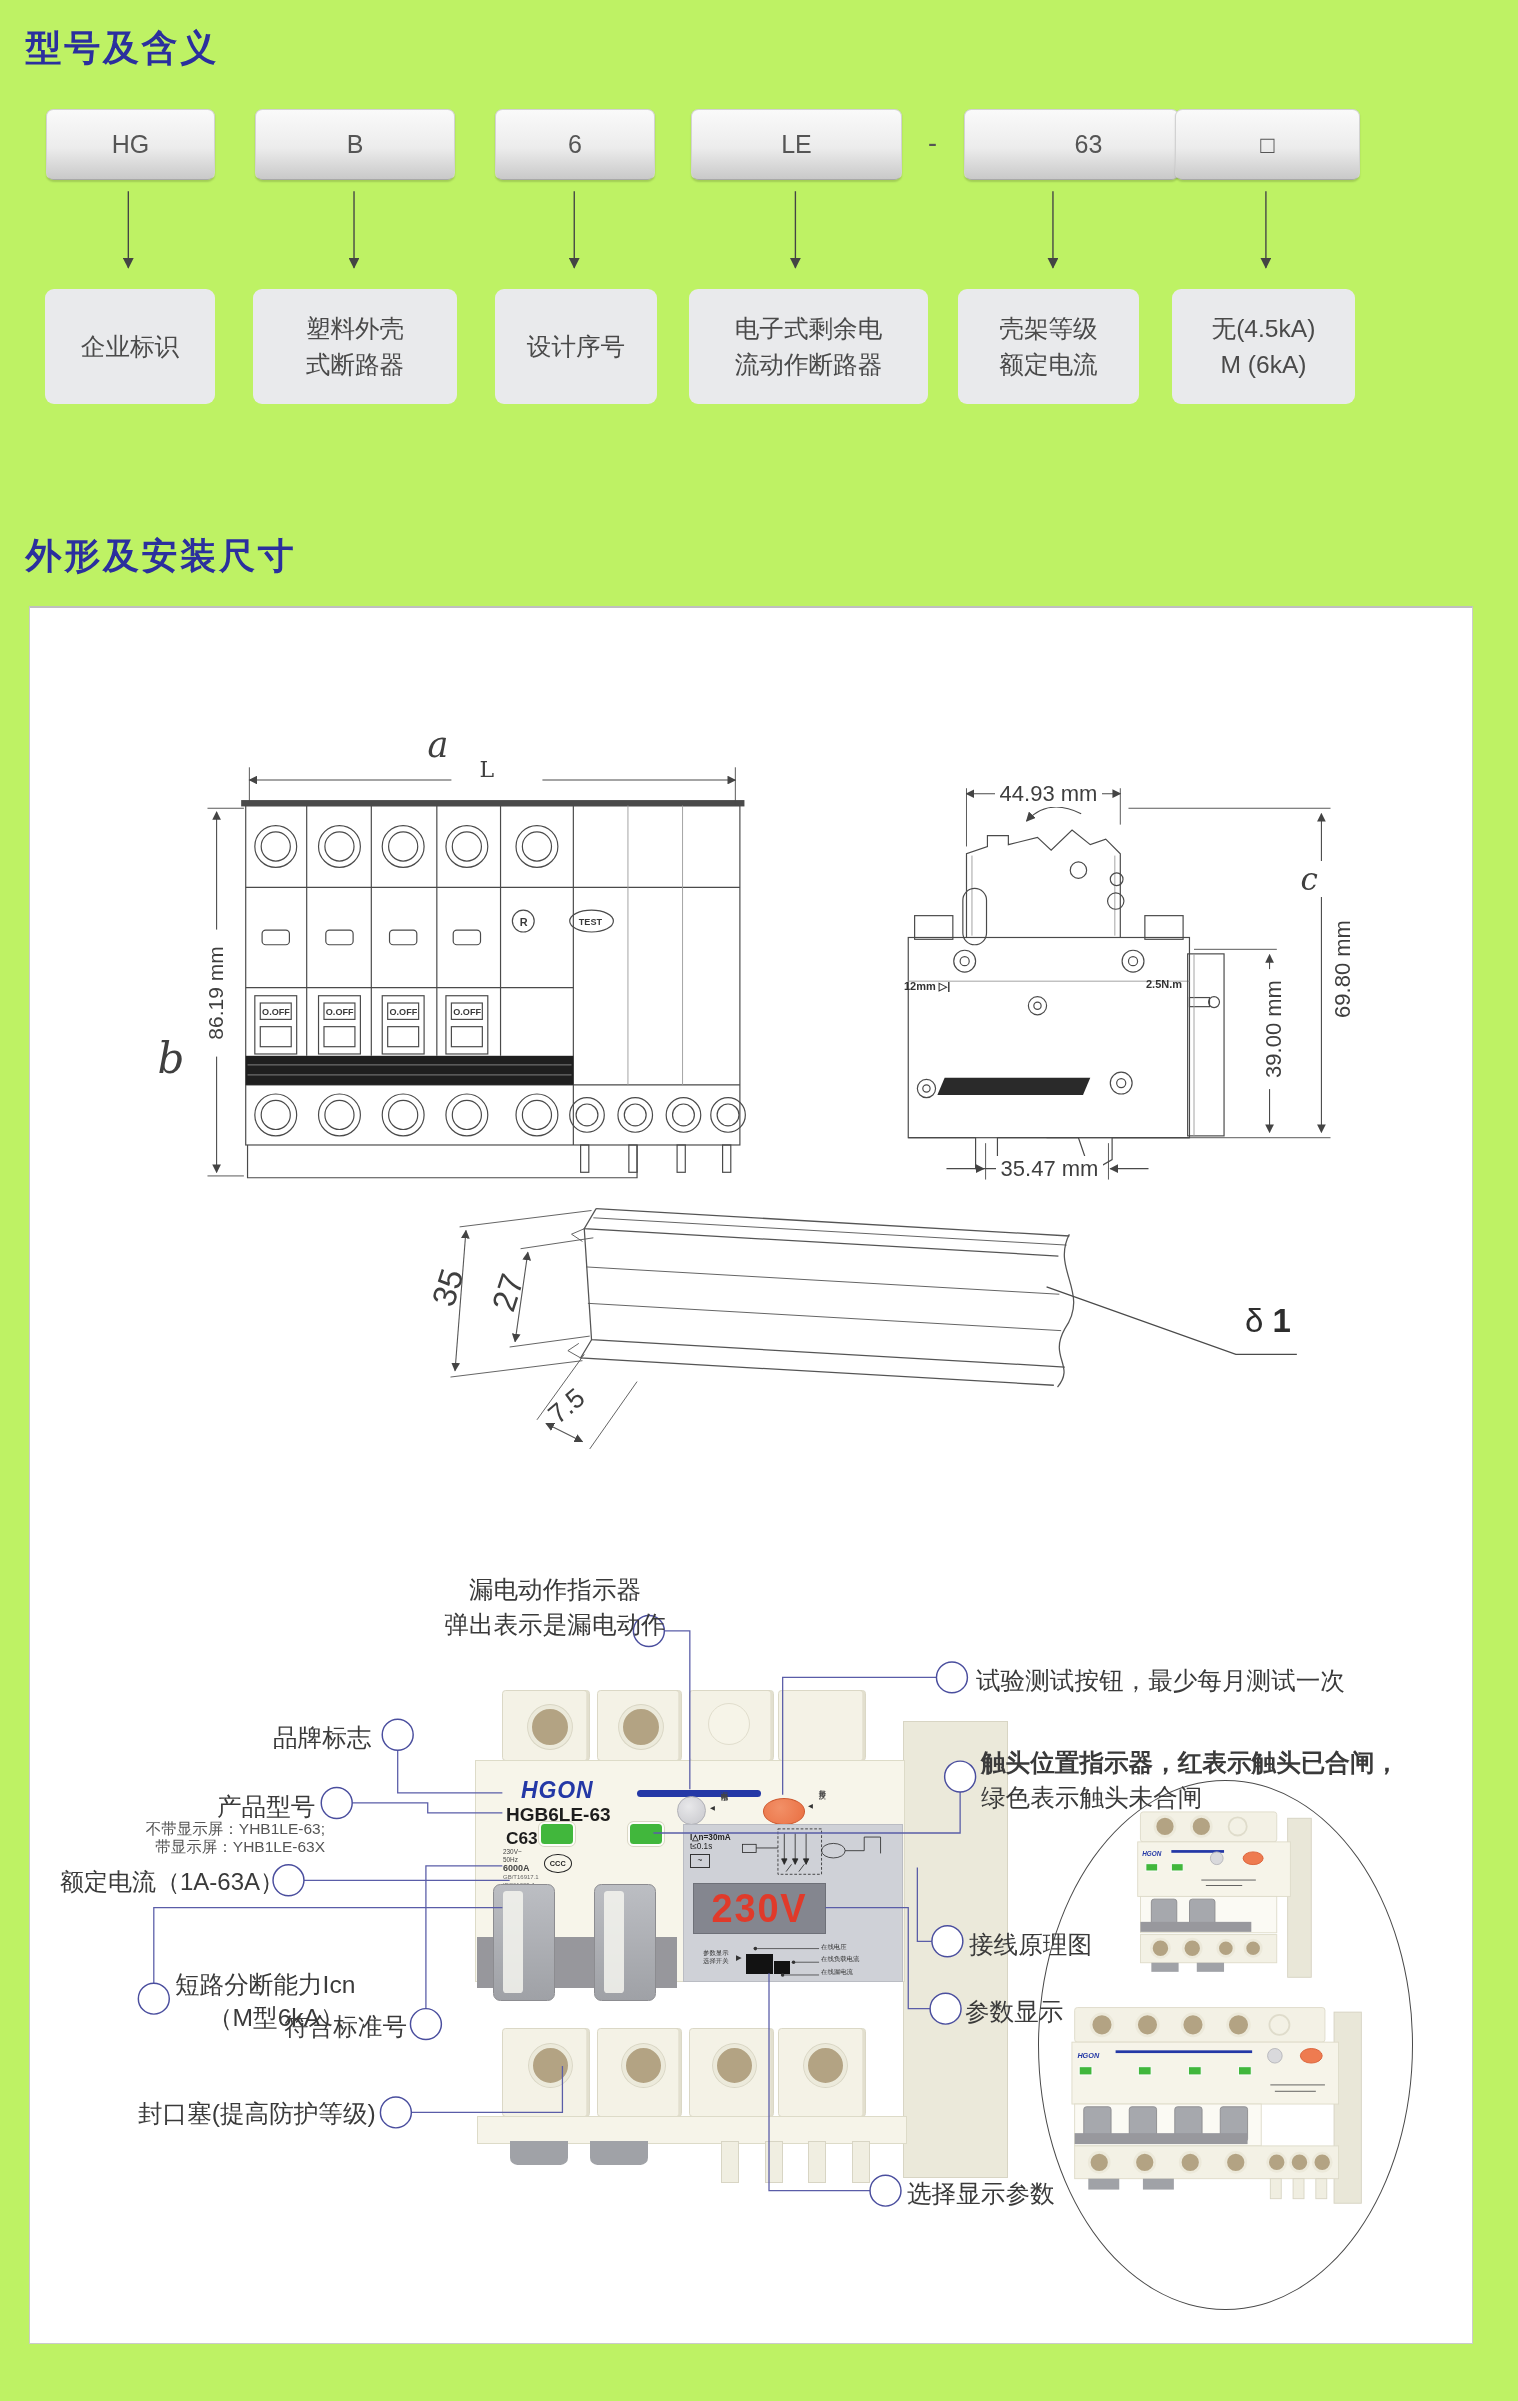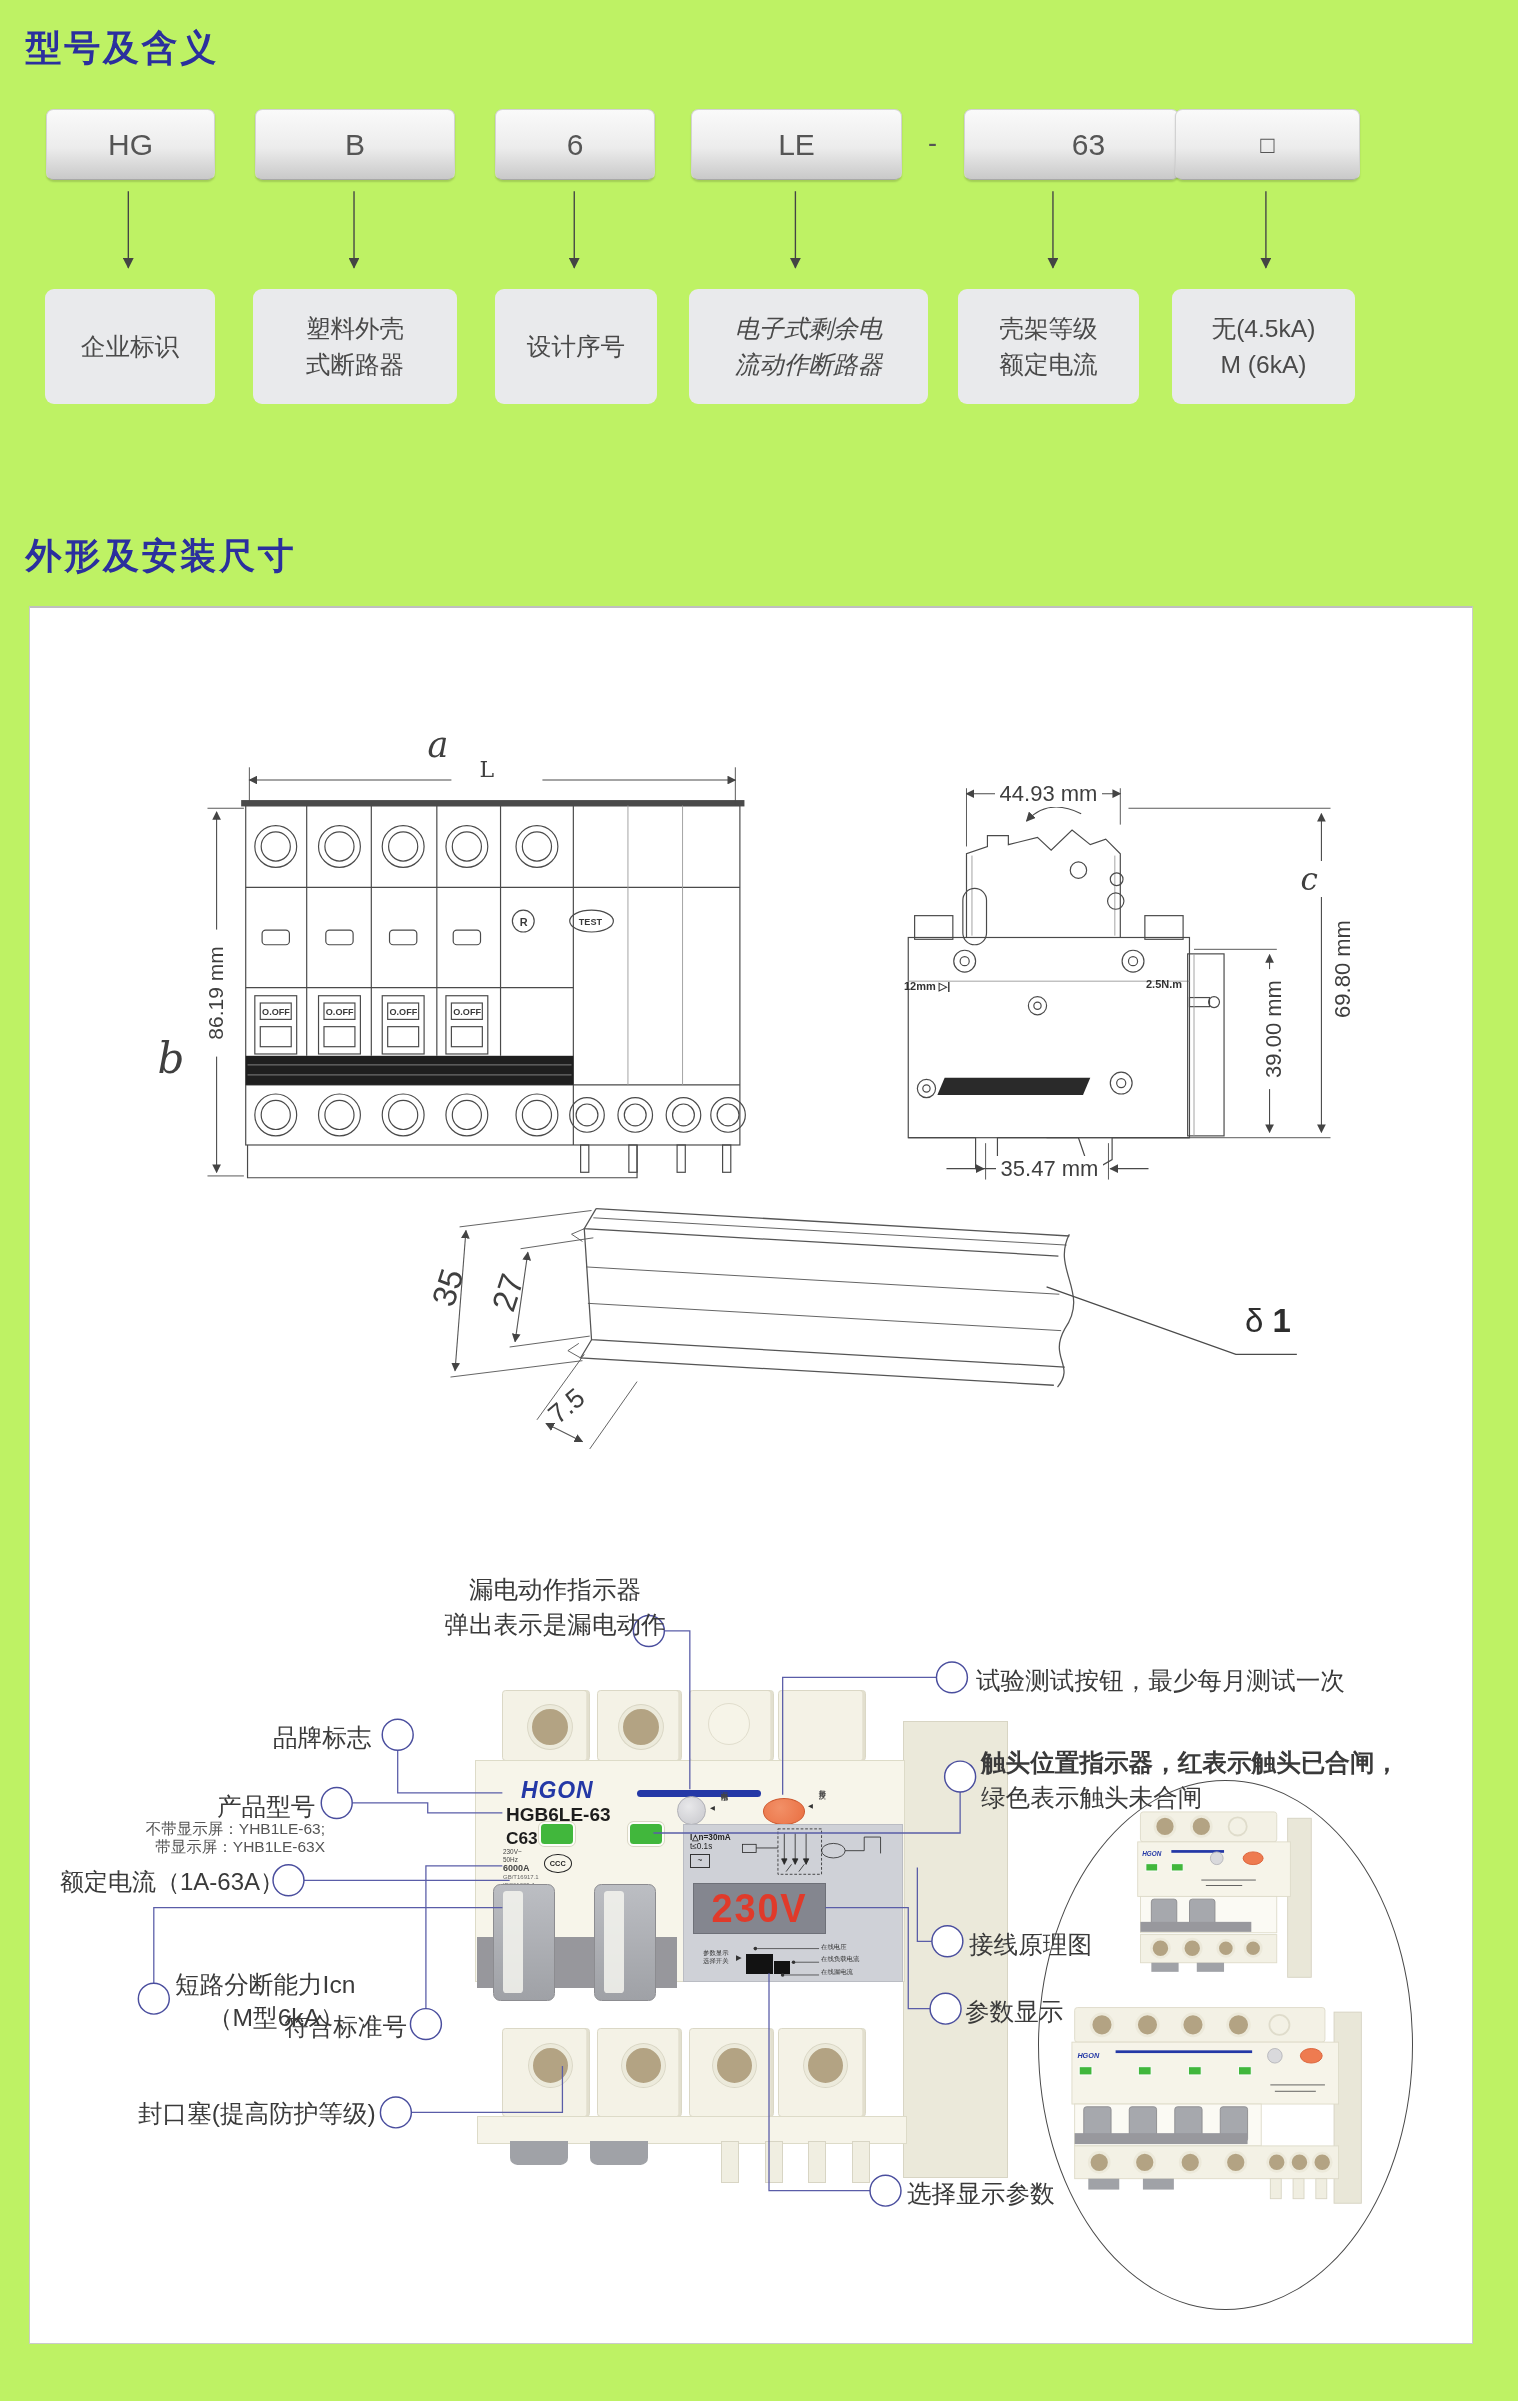--- a/index.html
+++ b/index.html
@@ -1,21 +1,21 @@
 <!DOCTYPE html>
 <html style="font-size:14.6px"><head>
 <meta charset="utf-8">
 <style>
   html,body{margin:0;padding:0;background:#ffffff;}
   .page{position:relative;width:1518px;height:2401px;background:#bef264;margin:0 auto;overflow:hidden;
         font-family:"Liberation Sans",sans-serif;}
   .abs{position:absolute;}
   .sec-title{font-size:36px;font-weight:bold;color:#2b2f9e;letter-spacing:2.7px;}
   .code-box{top:109px;height:69px;border-radius:7.3px;display:flex;align-items:center;justify-content:center;
-            font-size:30px;color:#555;background:linear-gradient(180deg,#fafafa 0%,#ececec 55%,#c9c9c9 100%);
+            font-size:25px;color:#555;background:linear-gradient(180deg,#fafafa 0%,#ececec 55%,#c9c9c9 100%);
             border:0.9px solid #d2d2d2;border-bottom-color:#a8a8a8;box-shadow:0 1.8px 1.8px rgba(0,0,0,.15);}
   .dash{top:109px;height:69px;display:flex;align-items:center;justify-content:center;font-size:27px;color:#555;}
   .desc-box{top:289px;height:115px;border-radius:9px;background:#e9eaec;color:#4a4a4a;
             display:flex;flex-direction:column;align-items:center;justify-content:center;
             font-size:24.6px;line-height:36px;text-align:center;}
   .big-box{left:29px;top:606px;width:1442px;height:1735px;border:0.9px solid #cbcbcb;border-top:2.7px solid #bfbfbf;background:#fff;}
   .dim{font-size:22px;color:#3f3f3f;white-space:nowrap;background:#fff;padding:0 4.6px;}
   .serifit{font-family:"DejaVu Serif","Liberation Serif",serif;font-style:italic;}
   .rot{display:inline-block;text-align:center;}
   .ann{font-size:24.6px;color:#3a3a3a;white-space:nowrap;}
@@ -84,21 +84,21 @@
   <div class="abs desc-box" style="left:45px;width:170px;">
       <div>企业标识</div>
     </div>
   <div class="abs desc-box" style="left:253px;width:204px;">
     <div>塑料外壳</div>
     <div>式断路器</div>
   </div>
   <div class="abs desc-box" style="left:495px;width:162px;">
       <div>设计序号</div>
     </div>
-  <div class="abs desc-box" style="left:689px;width:239px;font-style:italic;">
+  <div class="abs desc-box" style="left:689px;width:239px;">
     <div>电子式剩余电</div>
     <div>流动作断路器</div>
   </div>
   <div class="abs desc-box" style="left:958px;width:181px;">
     <div>壳架等级</div>
     <div>额定电流</div>
   </div>
   <div class="abs desc-box" style="left:1172px;width:183px;">
     <div>无(4.5kA)</div>
     <div>M (6kA)</div>

